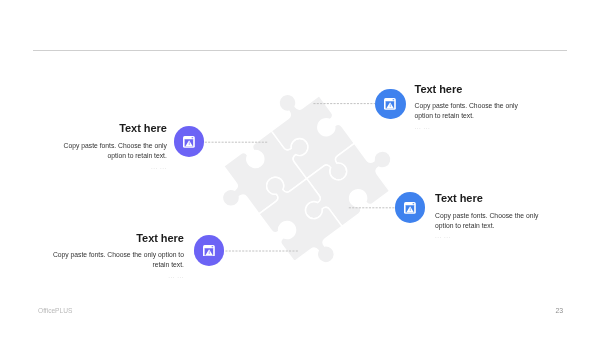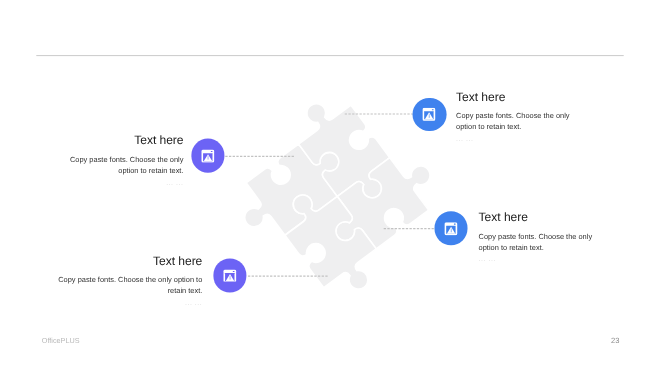--- a/index.html
+++ b/index.html
@@ -8,21 +8,21 @@
        font-family:"Liberation Sans",sans-serif;-webkit-font-smoothing:antialiased;}
   .slide{position:relative;width:600px;height:337px;background:#ffffff;}
   .rule{position:absolute;left:33px;top:50.1px;width:534px;height:1.2px;background:#CFCFCF;}
   .footer-brand{position:absolute;left:38px;top:307px;font-size:6.6px;color:#B9B9B9;letter-spacing:0px;}
   .page-num{position:absolute;left:555.4px;top:307.3px;font-size:6.9px;color:#8E8E8E;}
   .puzzle{position:absolute;left:0;top:0;}
   .node{position:absolute;width:30.6px;height:30.6px;border-radius:50%;
         display:flex;align-items:center;justify-content:center;}
   .node .ico{width:11.8px;height:11.8px;display:block;}
   .tb{position:absolute;}
-  .tb .title{font-size:11.0px;font-weight:normal;color:#1C1C1C;line-height:11.0px;letter-spacing:-0.05px;white-space:nowrap;}
+  .tb .title{font-size:11.0px;font-weight:bold;color:#1C1C1C;line-height:11.0px;letter-spacing:-0.05px;white-space:nowrap;}
   .tb .body{font-size:6.75px;color:#333333;line-height:10.1px;margin-top:6.6px;}
   .tb .dots{font-size:6.3px;color:#DBDBDB;line-height:7px;margin-top:1.6px;letter-spacing:.5px;}
   .tb.ra{text-align:right;}
   .tb.la{text-align:left;}
 </style>
 </head>
 <body>
 
 <div class="slide">
 

